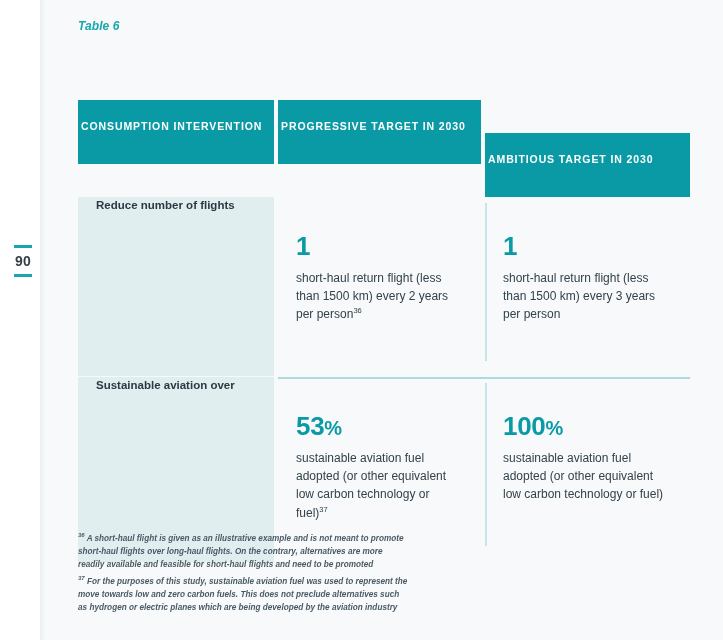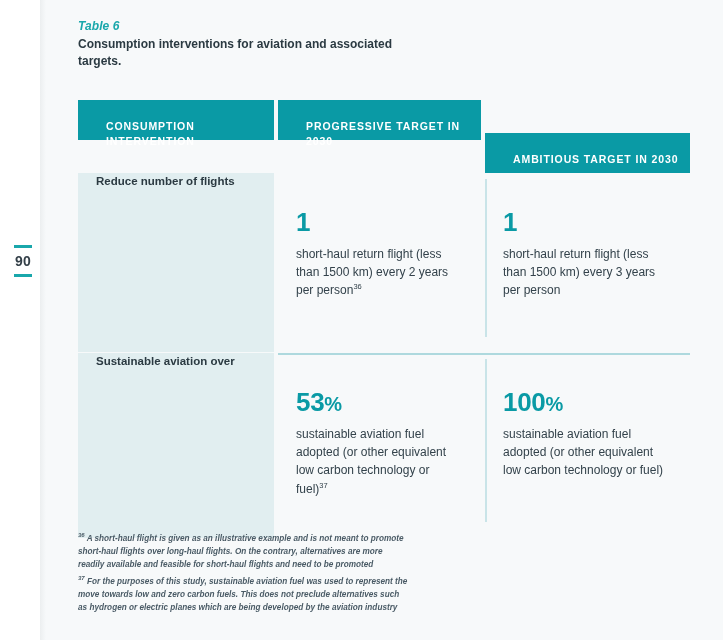--- a/index.html
+++ b/index.html
@@ -98,23 +98,23 @@
     display: flex;
     gap: 4px;
   }
   .th {
     background: #0a9aa5;
     color: #ffffff;
     font-size: 10.5px;
     font-weight: bold;
     letter-spacing: .9px;
     line-height: 1.45;
-    padding: 19px 0 19px 28px;
+    padding: 19px 0 19px 3px;
     box-sizing: border-box;
-    height: 40px;
+    height: 64px;
   }
   .th-1 { width: 196px; }
   .th-2 { width: 203px; }
   .th-3 { width: 205px; margin-top: 33px; }
 
   .tbody { position: relative; }
 
   .trow {
     display: flex;
     gap: 4px;
@@ -226,21 +226,20 @@
   <div class="page-gutter-shadow"></div>
 
   <div class="folio">
     <div class="folio-rule"></div>
     <div class="folio-num">90</div>
     <div class="folio-rule"></div>
   </div>
 
   <div class="caption">
     <div class="caption-label">Table 6</div>
-    <div class="caption-text">Consumption interventions for aviation and associated targets.</div>
   </div>
 
   <div class="table">
 
     <div class="thead">
       <div class="th th-1">CONSUMPTION INTERVENTION</div>
       <div class="th th-2">PROGRESSIVE TARGET IN 2030</div>
       <div class="th th-3">AMBITIOUS TARGET IN 2030</div>
     </div>
 

